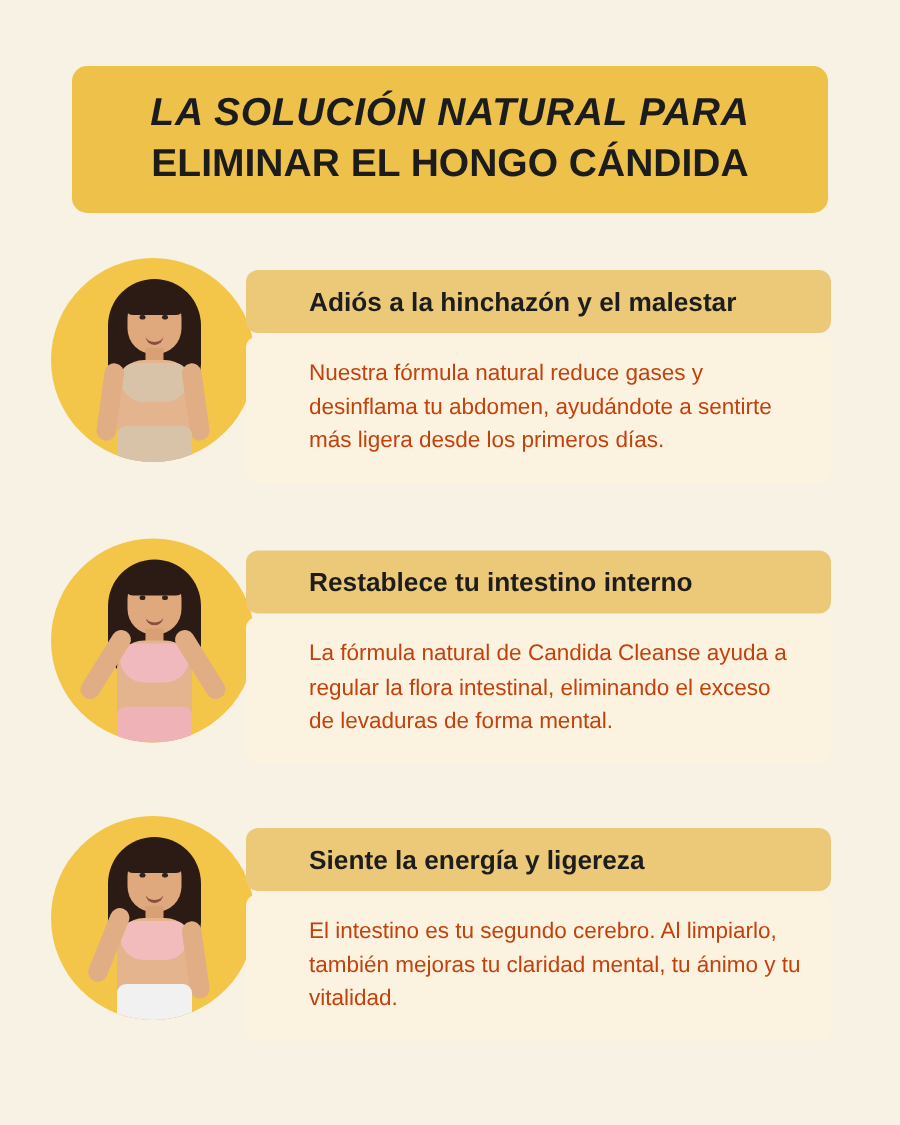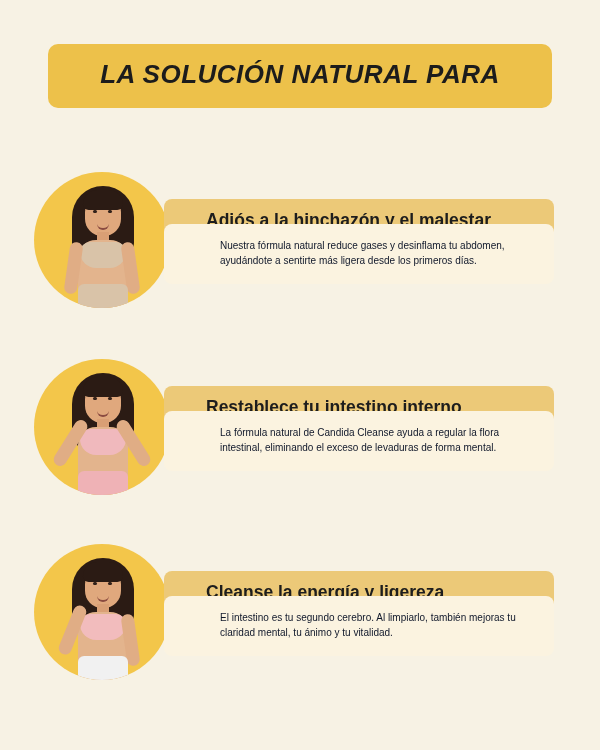--- a/index.html
+++ b/index.html
@@ -58,21 +58,21 @@
     left: 34px;
     width: 520px;
   }
   .feature-1 { top: 168px; }
   .feature-2 { top: 355px; }
   .feature-3 { top: 540px; }
 
   .title-bar {
     position: absolute;
     left: 130px;
-    top: 31px;
+    top: 12px;
     width: 390px;
     height: 42px;
     background: #ecc978;
     border-radius: 8px;
     display: flex;
     align-items: center;
     box-sizing: border-box;
     padding-left: 42px;
   }
   .title-bar .title-text {
@@ -86,24 +86,23 @@
     position: absolute;
     left: 130px;
     top: 56px;
     width: 390px;
     background: #fbf3e0;
     border-radius: 8px;
     box-sizing: border-box;
     padding: 14px 20px 16px 42px;
   }
   .body-card .body-text {
-    font-size: 10px;
+    font-size: 15px;
     line-height: 1.5;
-    color: #0f172a;
-    margin-left: 14px;
+    color: #c2410c;
   }
 
   
   .photo-circle {
     position: absolute;
     left: 0;
     top: 0;
     width: 136px;
     height: 136px;
     border-radius: 50%;
@@ -209,20 +208,21 @@
     width: 600px; height: 36px;
   }
 </style>
 </head>
 <body>
 
 <div class="page">
 
   <div class="header-banner">
     <div class="header-line1">LA SOLUCIÓN NATURAL PARA</div>
+    <div class="header-line2">ELIMINAR EL HONGO CÁNDIDA</div>
   </div>
 
   <div class="feature feature-1">
     <div class="photo-circle">
       <div class="person p1">
         <div class="hair-back"></div>
         <div class="face"></div>
         <div class="hair-front"></div>
         <div class="eye l"></div>
         <div class="eye r"></div>
@@ -279,21 +279,21 @@
         <div class="smile"></div>
         <div class="neck"></div>
         <div class="torso"></div>
         <div class="top"></div>
         <div class="arm l"></div>
         <div class="arm r"></div>
         <div class="pants"></div>
       </div>
     </div>
     <div class="title-bar">
-      <span class="title-text">Cleanse la energía y ligereza</span>
+      <span class="title-text">Siente la energía y ligereza</span>
     </div>
     <div class="body-card">
       <div class="body-text">El intestino es tu segundo cerebro. Al limpiarlo, también mejoras tu claridad mental, tu ánimo y tu vitalidad.</div>
     </div>
   </div>
 
   <div class="footer-space"></div>
 </div>
 
 </body></html>

